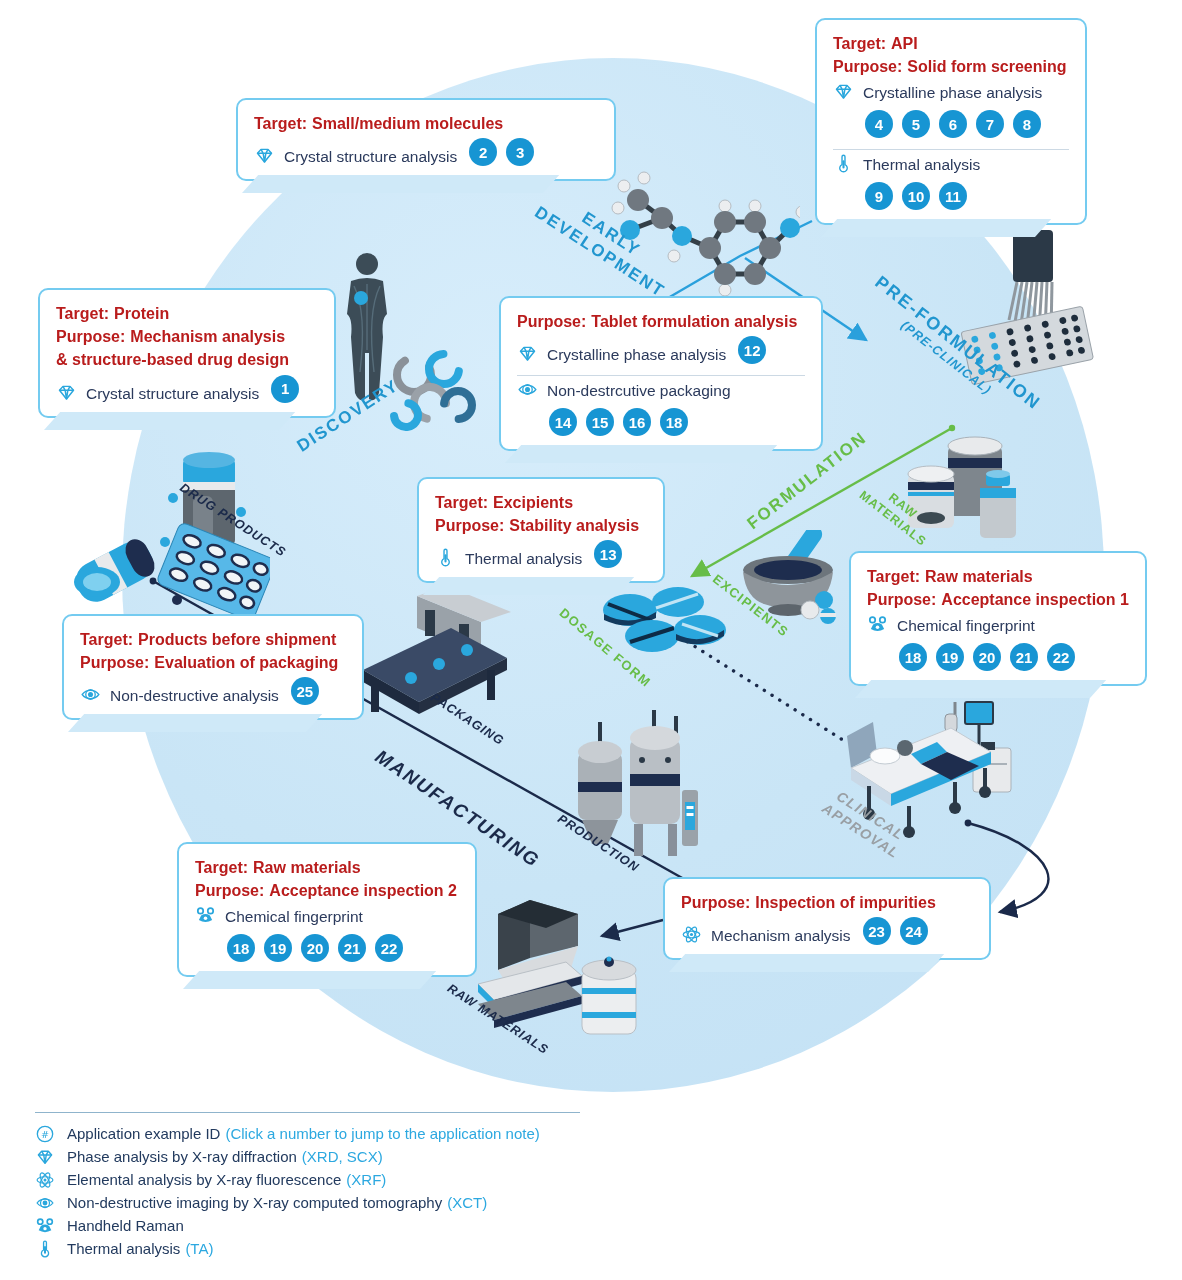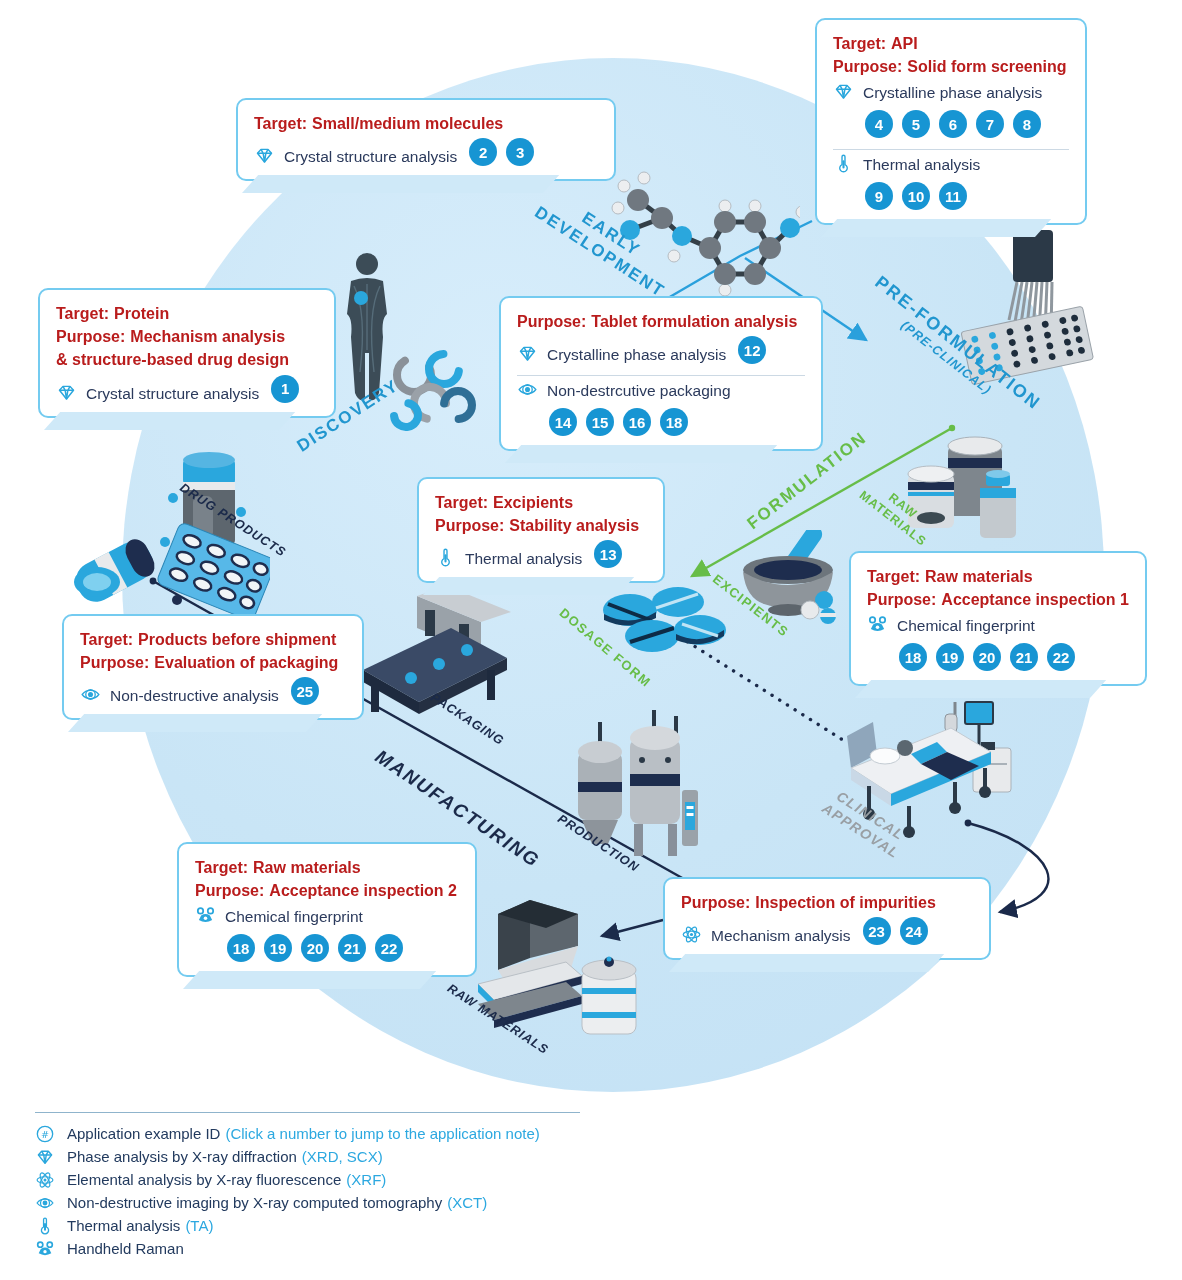--- a/index.html
+++ b/index.html
@@ -582,23 +582,23 @@
     <span><span class="lg-text">Elemental analysis by X-ray fluorescence</span><span class="lg-note">(XRF)</span></span>
   </div>
   <div class="lg-row">
     <svg class="lg-icon">
         <use href="#sym-eye"></use>
       </svg>
     <span><span class="lg-text">Non-destructive imaging by X-ray computed tomography</span><span class="lg-note">(XCT)</span></span>
   </div>
   <div class="lg-row">
     <svg class="lg-icon">
-        <use href="#sym-thermo"></use>
-      </svg>
-    <span><span class="lg-text">Thermal analysis</span><span class="lg-note">(TA)</span></span>
+        <use href="#sym-raman"></use>
+      </svg>
+    <span><span class="lg-text">Handheld Raman</span><span class="lg-note"></span></span>
   </div>
   <div class="lg-row">
     <svg class="lg-icon">
-        <use href="#sym-raman"></use>
-      </svg>
-    <span><span class="lg-text">Handheld Raman</span><span class="lg-note"></span></span>
+        <use href="#sym-thermo"></use>
+      </svg>
+    <span><span class="lg-text">Thermal analysis</span><span class="lg-note">(TA)</span></span>
   </div>
 </div>
 
 </body></html>

